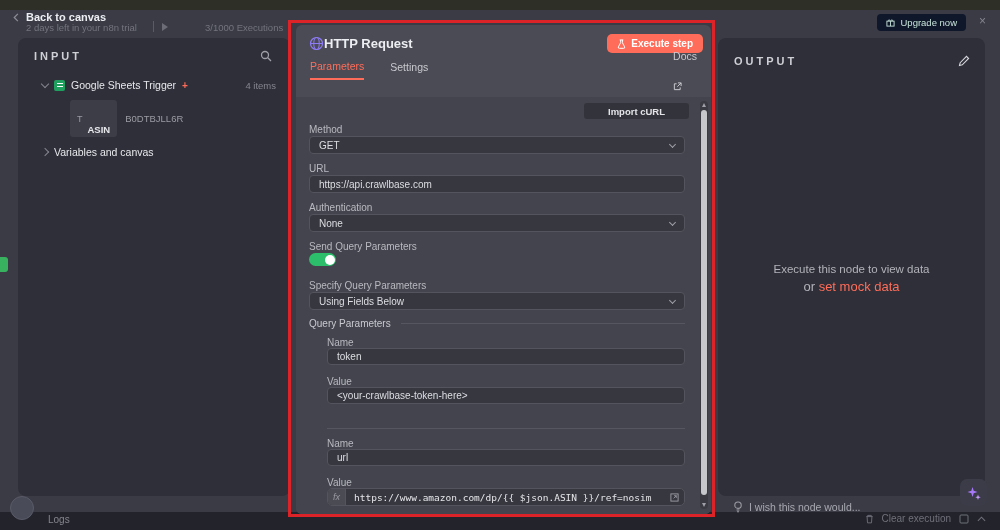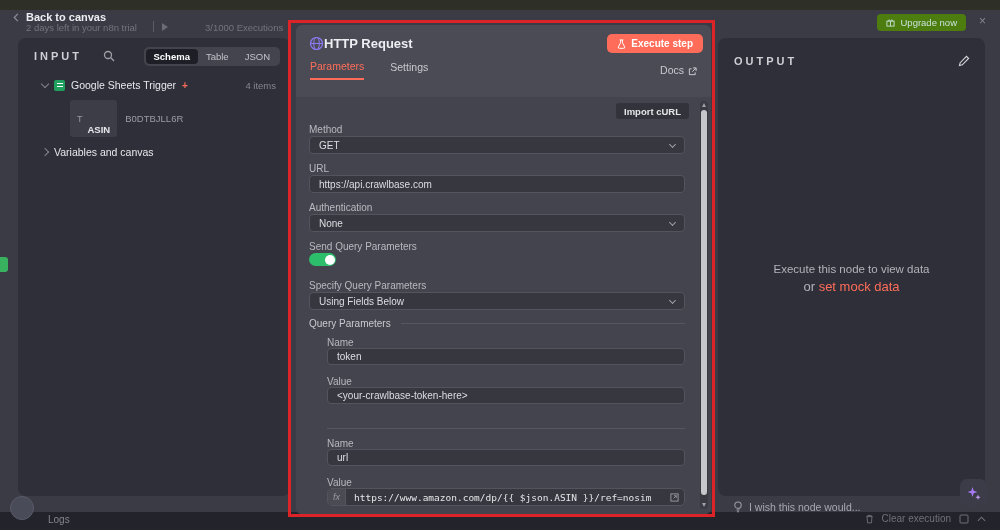--- a/index.html
+++ b/index.html
@@ -8,21 +8,21 @@
   .screen { position:relative; width:1000px; height:530px; background:#3a3b45; overflow:hidden; }
 
   
   .topstrip { position:absolute; left:0; top:0; width:1000px; height:10px; background:#2e2f27; }
   .back-label { position:absolute; left:26px; top:11px; font-size:11px; font-weight:bold; color:#eceef2; }
   .back-arrow { position:absolute; left:12px; top:13px; color:#8b8c95; }
   .trial-text { position:absolute; left:26px; top:22px; font-size:9.5px; color:#73747e; }
   .tb-divider { position:absolute; left:153px; top:21px; width:1px; height:11px; background:#5a5b64; }
   .tb-play { position:absolute; left:162px; top:23px; width:0; height:0; border-left:6px solid #6b6c76; border-top:4px solid transparent; border-bottom:4px solid transparent; }
   .executions-text { position:absolute; left:205px; top:22px; font-size:9.5px; color:#73747e; }
-  .upgrade-btn { position:absolute; right:34px; top:14px; height:17px; padding:0 9px; background:#4d7c0f; border-radius:4px; display:flex; align-items:center; gap:5px; font-size:9.5px; color:#c8e4da; }
+  .upgrade-btn { position:absolute; right:34px; top:14px; height:17px; padding:0 9px; background:#0f172a; border-radius:4px; display:flex; align-items:center; gap:5px; font-size:9.5px; color:#c8e4da; }
   .close-x { position:absolute; right:14px; top:14px; font-size:12px; color:#84858e; }
 
   
   .panel { position:absolute; background:#2e2f38; border-radius:8px; }
   .panel-title { font-size:11px; font-weight:bold; letter-spacing:3px; color:#cfd0d6; }
 
   
   #input-panel { left:18px; top:38px; width:272px; height:458px; }
   .input-header { position:relative; height:36px; display:flex; align-items:center; padding:0 10px 0 16px; }
   .seg { margin-left:auto; display:flex; background:#43444d; border-radius:5px; padding:2px; }
@@ -56,23 +56,23 @@
 
   
   .annotation-frame { position:absolute; left:288px; top:20px; width:427px; height:497px; border:3px solid #dc2428; z-index:40; pointer-events:none; }
   #modal { position:absolute; left:296px; top:25px; width:415px; height:489px; background:#4a4b54; border-radius:6px; z-index:30; overflow:hidden; }
   .modal-titlerow { display:flex; align-items:center; padding:9px 8px 4px 13px; }
   .modal-title { margin-left:0; font-size:13px; font-weight:bold; color:#eceef2; }
   .execute-btn { margin-left:auto; height:19px; padding:0 10px; background:#ff6d5a; border-radius:5px; display:flex; align-items:center; gap:5px; font-size:10px; font-weight:bold; color:#fff; }
   .tabs-row { display:flex; align-items:center; padding:4px 14px 0 14px; height:22px; }
   .tab { font-size:10.5px; margin-right:26px; padding-bottom:6px; color:#c9cad0; }
   .tab.active { color:#ff6d5a; border-bottom:2px solid #ff6d5a; }
-  .docs-link { margin-left:auto; display:flex; align-items:flex-end; gap:4px; font-size:10.5px; color:#c9cad0; }
+  .docs-link { margin-left:auto; display:flex; align-items:flex-start; gap:20px; font-size:10.5px; color:#c9cad0;flex-direction:column; }
   .modal-body { position:absolute; left:0; top:72px; width:415px; height:417px; background:#43444d; }
-  .import-curl { position:absolute; top:6px; right:22px; height:16px; padding:0 8px; background:#33343b; border-radius:3px; display:flex; align-items:center; font-size:9.5px; font-weight:bold; color:#e4e4e8; }
+  .import-curl { position:absolute; top:6px; right:22px; height:16px; padding:0 24px; background:#33343b; border-radius:3px; display:flex; align-items:center; font-size:9.5px; font-weight:bold; color:#e4e4e8; }
   .flabel { position:absolute; left:13px; font-size:10px; color:#b9bac0; }
   .fcontrol { position:absolute; left:13px; right:26px; height:18px; background:#36373f; border:1px solid #53545d; border-radius:4px; display:flex; align-items:center; padding:0 9px; font-size:10px; color:#dddee3; }
   .fcontrol .chev { margin-left:auto; width:5px; height:5px; border-right:1.4px solid #9fa0a8; border-bottom:1.4px solid #9fa0a8; transform:rotate(45deg); margin-top:-2px; }
   .toggle { position:absolute; left:13px; width:27px; height:13px; border-radius:7px; background:#2dbe6c; }
   .toggle .knob { position:absolute; right:1.5px; top:1.5px; width:10px; height:10px; border-radius:50%; background:#fff; }
   .qp-row { position:absolute; left:13px; right:26px; display:flex; align-items:center; gap:10px; }
   .qp-row .qp-line { flex:1; height:1px; background:#55565f; }
   .qp-label { font-size:10px; color:#c9cad0; }
   .ind { left:31px !important; }
   .divider { position:absolute; left:31px; right:26px; height:1px; background:#55565f; }
@@ -121,25 +121,20 @@
 
   <div class="panel" id="input-panel">
     <div class="input-header">
       <span class="panel-title">INPUT</span>
       <span class="search-wrap">
         <svg width="12" height="12" viewBox="0 0 12 12">
             <circle cx="5" cy="5" r="3.5" fill="none" stroke="#9fa0a8" stroke-width="1.3"></circle>
             <line x1="7.8" y1="7.8" x2="11" y2="11" stroke="#9fa0a8" stroke-width="1.3"></line>
           </svg>
       </span>
-      <span class="seg">
-        <span class="seg-btn active">Schema</span>
-        <span class="seg-btn">Table</span>
-        <span class="seg-btn">JSON</span>
-      </span>
     </div>
     <div class="tree-row">
       <span class="chev-down"></span>
       <span class="gs-icon"></span>
       <span class="tree-label">Google Sheets Trigger</span>
       <span class="plus-mark">+</span>
       <span class="items-count">4 items</span>
     </div>
     <div class="pill-row">
       <span class="type-pill">

